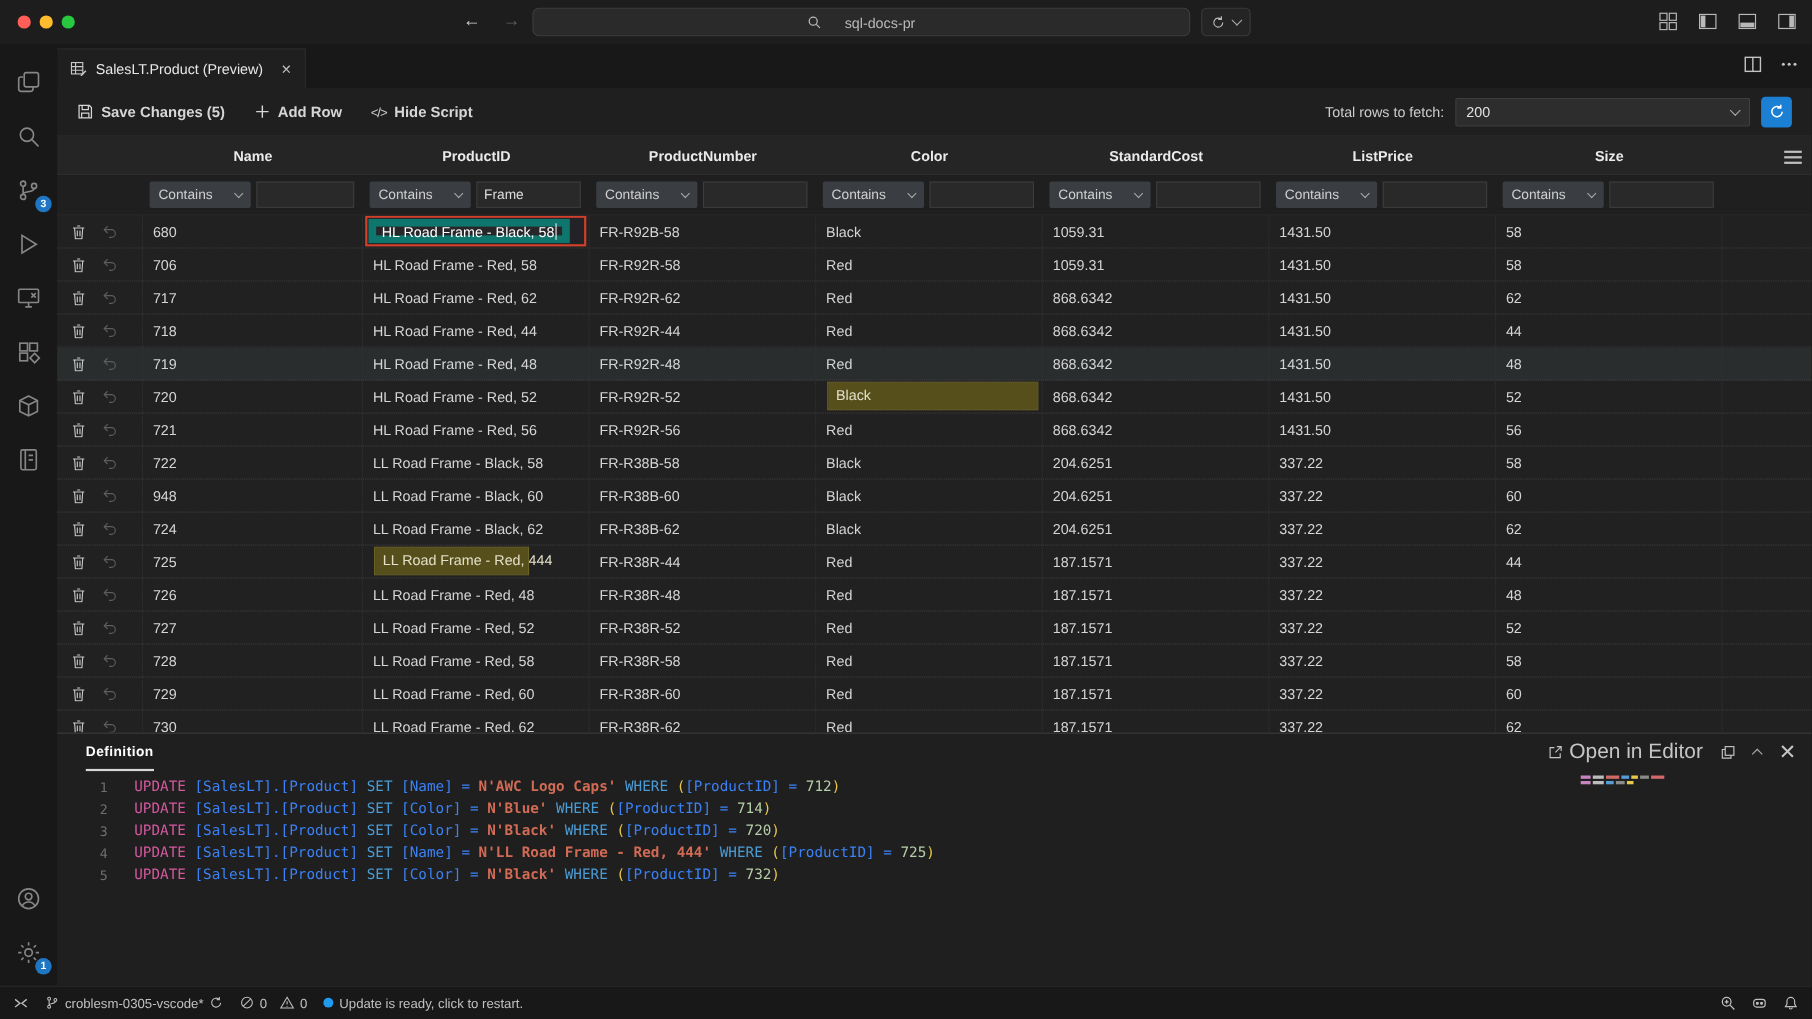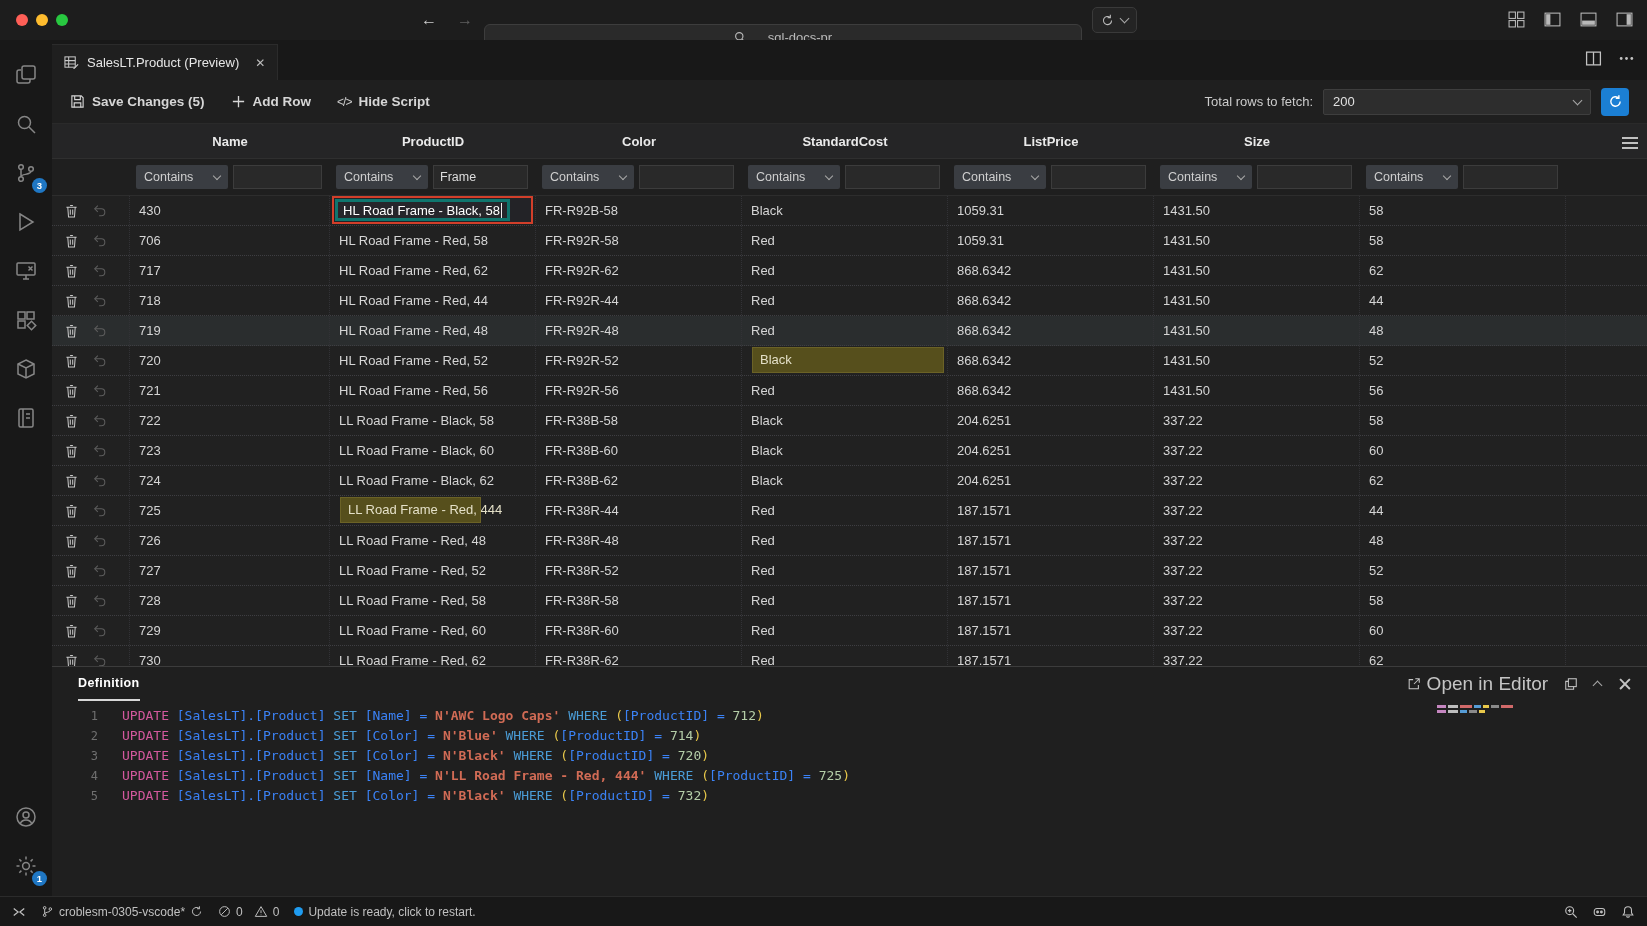--- a/index.html
+++ b/index.html
@@ -8,21 +8,21 @@
   .app { position:relative; width:1647px; height:926px; display:flex; flex-direction:column; color:#cccccc; }
 
   
   .titlebar { position:relative; height:40px; background:#1d1d1d; flex:0 0 40px; }
   .traffic { position:absolute; left:16px; top:14px; display:flex; gap:8px; }
   .tl { width:12px; height:12px; border-radius:50%; }
   .tl.red{background:#ff5f57}.tl.yellow{background:#febc2e}.tl.green{background:#28c840}
   .nav-arrows { position:absolute; left:416px; top:7px; display:flex; gap:10px; }
   .nav-btn { width:26px; height:26px; display:flex; align-items:center; justify-content:center; color:#cfcfcf; font-size:16px; }
   .nav-btn.dim { color:#5f5f5f; }
-  .searchbox { position:absolute; left:484px; top:24px; width:598px; height:26px; background:#2a2a2a;
+  .searchbox { position:absolute; left:484px; top:7px; width:598px; height:26px; background:#2a2a2a;
     border:1px solid #3d3d3d; border-radius:6px; display:flex; align-items:center; justify-content:center;
     gap:21px; color:#b9b9b9; font-size:13px; }
   .sync-dd { position:absolute; left:1092px; top:7px; height:26px; padding:0 8px; background:#242424;
     border:1px solid #3a3a3a; border-radius:5px; display:flex; align-items:center; gap:7px; color:#bdbdbd; }
   .title-icons { position:absolute; right:12px; top:8px; display:flex; gap:14px; color:#b9b9b9; }
   .ticon { width:22px; height:22px; display:flex; align-items:center; justify-content:center; }
 
   .chev { width:7px; height:7px; border-right:1.4px solid #a9a9a9; border-bottom:1.4px solid #a9a9a9;
     transform:rotate(45deg); margin-top:-3px; display:inline-block; }
   .chev.up { transform:rotate(-135deg); margin-top:3px; }
@@ -79,21 +79,21 @@
   .cell.ctrl { display:flex; align-items:center; gap:15px; padding-left:13px; }
   .icbtn { color:#c9c9c9; display:flex; align-items:center; cursor:pointer; }
   .icbtn.undo { color:#5d5d5d; }
 
   .dirty { display:block; margin:2px 4px 2px 2px; padding:0 7px; line-height:24px; background:var(--dirty-bg,#564f1c);
     outline:1px solid #6b6226; color:#e4e0c8; }
   .dirty.namew { width:139px; }
 
   .cell.editing { padding:0; line-height:normal; }
   .editbox { height:28px; margin:0 2px; border:2px solid var(--edit-border,#d23f2a); display:flex; align-items:center; background:#232327; }
-  .editinner { height:22px; margin-left:1px; border:3px solid #0f766e; background:#26262b; display:flex; align-items:center; padding:0 5px; }
+  .editinner { height:22px; margin-left:1px; border:7px solid #0f766e; background:#26262b; display:flex; align-items:center; padding:0 5px; }
   .editval { color:#ffffff; font-size:13px; white-space:nowrap; }
   .caret { width:1px; height:15px; background:#f0f0f0; margin-left:1px; animation:blink 1s steps(1) infinite; }
   @keyframes blink { 50% { opacity:0; } }
 
   
   .panel { height:230px; flex:0 0 230px; background:#1f1f1f; border-top:1px solid #3c3c3c; position:relative; }
   .panel-header { height:34px; display:flex; align-items:center; padding:0 14px 0 26px; }
   .panel-tab { height:33px; display:flex; align-items:center; border-bottom:2px solid #d7d7d7; color:#ffffff;
     font-size:12.5px; font-weight:bold; letter-spacing:.4px; }
   .panel-actions { margin-left:auto; display:flex; align-items:center; gap:16px; color:#c5c5c5; font-size:19px; }
@@ -318,20 +318,21 @@
               </svg>
           </div>
         </div>
       </div>
 
       <div class="ghead gridcols">
         <div class="hcell"></div>
 
         <div class="hcell">Name</div>
           <div class="hcell">ProductID</div>
+          <div class="hcell">ProductNumber</div>
           <div class="hcell">Color</div>
           <div class="hcell">StandardCost</div>
           <div class="hcell">ListPrice</div>
           <div class="hcell">Size</div>
           <div class="hamburger">
             <div></div>
             <div></div>
             <div></div>
           </div>
       </div>
@@ -399,21 +400,21 @@
                   <path d="M1.5 3.5h11M5.5 1.5h3M3 3.5l.8 10.5h6.4l.8-10.5M5.7 6v5.5M8.3 6v5.5"></path>
                 </svg>
               </span>
               <span class="icbtn undo">
                 <svg width="14" height="13" viewBox="0 0 16 14" fill="none" stroke="currentColor" stroke-width="1.2">
                   <path d="M5.5 1.5L2 5l3.5 3.5"></path>
                   <path d="M2 5h7.5a4 4 0 0 1 0 8H7"></path>
                 </svg>
               </span>
             </div>
-            <div class="cell">430</div>
+            <div class="cell">680</div>
             <div class="cell editing">
               <div class="editbox">
                 <div class="editinner">
                   <span class="editval">HL Road Frame - Black, 58</span>
                   <span class="caret"></span>
                 </div>
               </div>
             </div>
             <div class="cell">FR-R92B-58</div>
             <div class="cell">Black</div>
@@ -592,21 +593,21 @@
                   <path d="M1.5 3.5h11M5.5 1.5h3M3 3.5l.8 10.5h6.4l.8-10.5M5.7 6v5.5M8.3 6v5.5"></path>
                 </svg>
               </span>
               <span class="icbtn undo">
                 <svg width="14" height="13" viewBox="0 0 16 14" fill="none" stroke="currentColor" stroke-width="1.2">
                   <path d="M5.5 1.5L2 5l3.5 3.5"></path>
                   <path d="M2 5h7.5a4 4 0 0 1 0 8H7"></path>
                 </svg>
               </span>
             </div>
-            <div class="cell">723</div>
+            <div class="cell">948</div>
             <div class="cell">LL Road Frame - Black, 60</div>
             <div class="cell">FR-R38B-60</div>
             <div class="cell">Black</div>
             <div class="cell">204.6251</div>
             <div class="cell">337.22</div>
             <div class="cell">60</div>
             <div class="cell filler"></div>
           </div>
           <div class="grow gridcols">
             <div class="cell ctrl">

